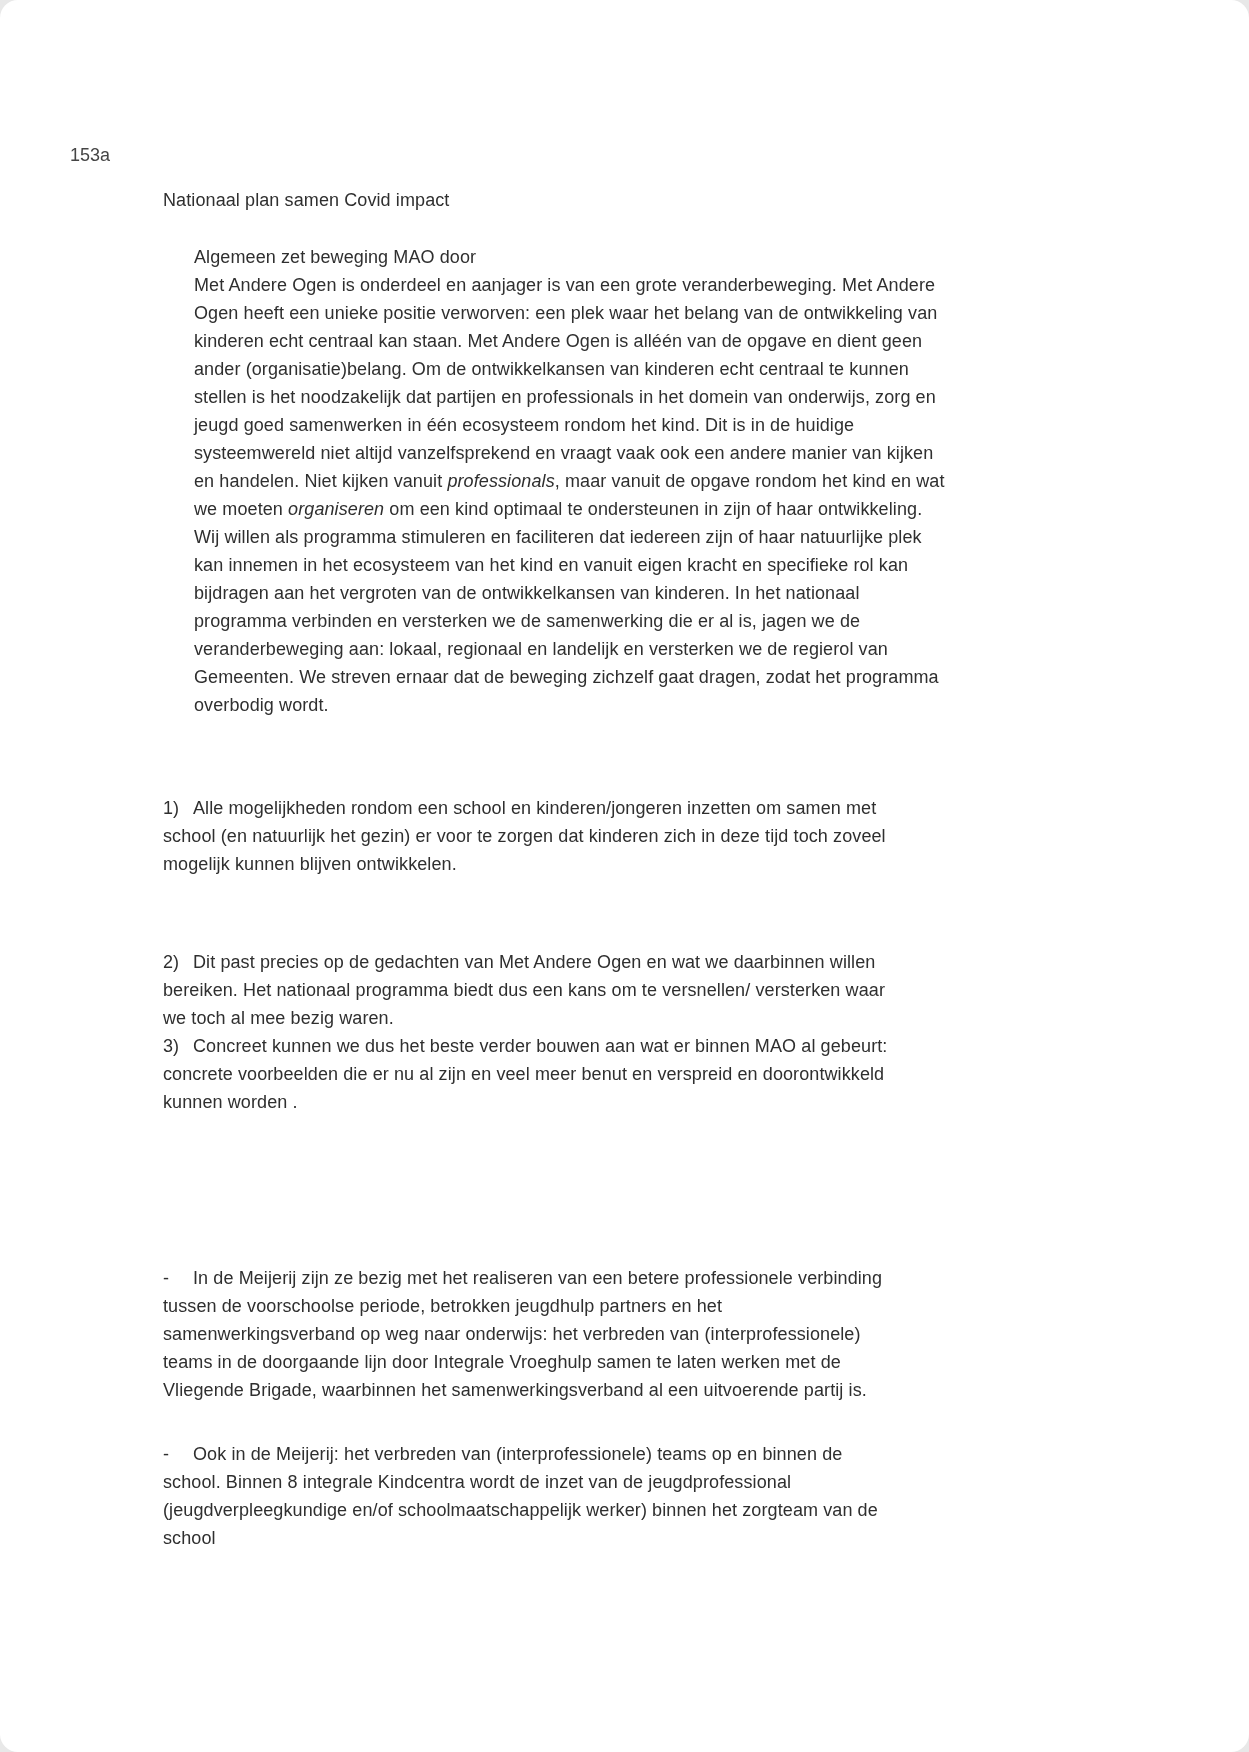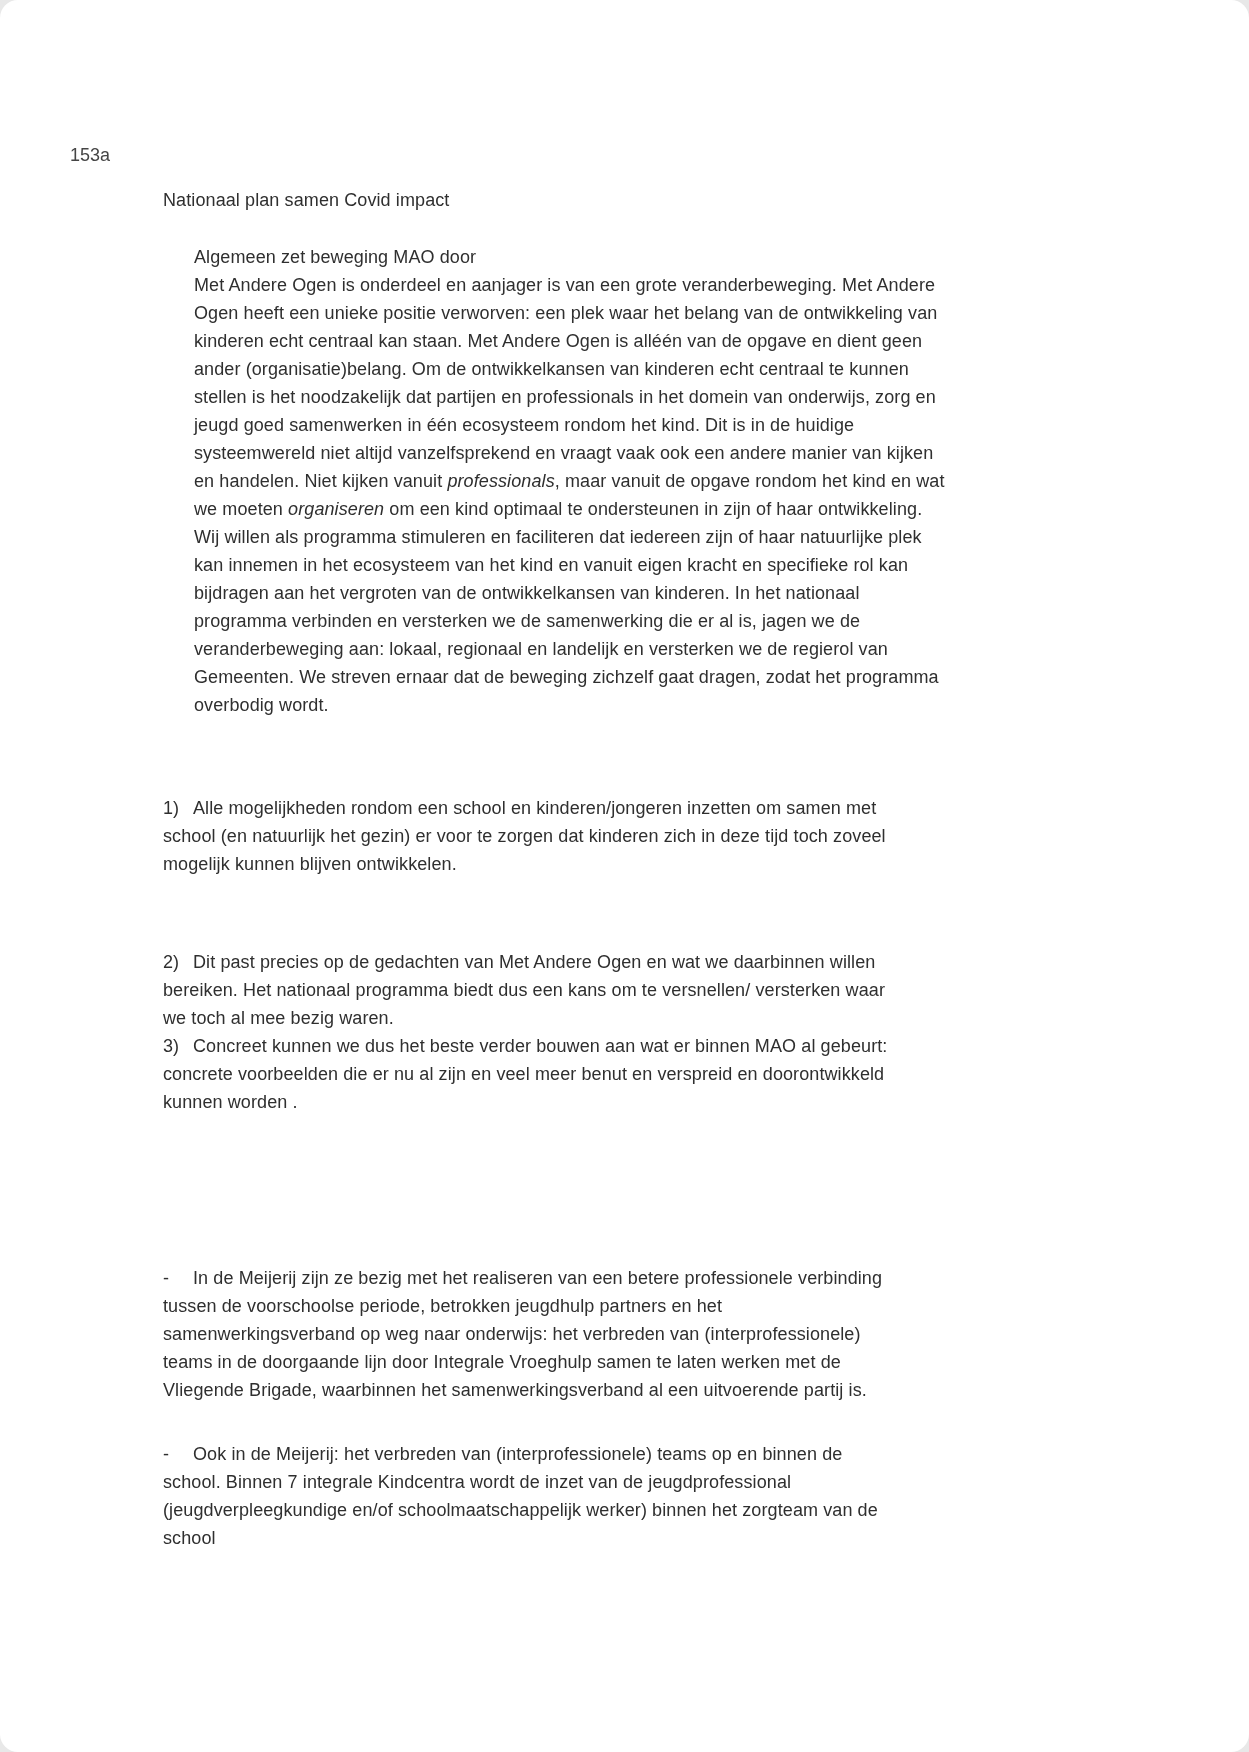--- a/index.html
+++ b/index.html
@@ -90,17 +90,17 @@
 kunnen worden .</span></div>
 
 
   <div class="block bullet-2"><span class="marker">-</span><span>In de Meijerij zijn ze bezig met het realiseren van een betere professionele verbinding
 tussen de voorschoolse periode, betrokken jeugdhulp partners en het
 samenwerkingsverband op weg naar onderwijs: het verbreden van (interprofessionele)
 teams in de doorgaande lijn door Integrale Vroeghulp samen te laten werken met de
 Vliegende Brigade, waarbinnen het samenwerkingsverband al een uitvoerende partij is.</span></div>
 
   <div class="block bullet-3"><span class="marker">-</span><span>Ook in de Meijerij: het verbreden van (interprofessionele) teams op en binnen de
-school. Binnen 7 integrale Kindcentra wordt de inzet van de jeugdprofessional
+school. Binnen 8 integrale Kindcentra wordt de inzet van de jeugdprofessional
 (jeugdverpleegkundige en/of schoolmaatschappelijk werker) binnen het zorgteam van de
 school</span></div>
 
 </div>
 
 </body></html>

